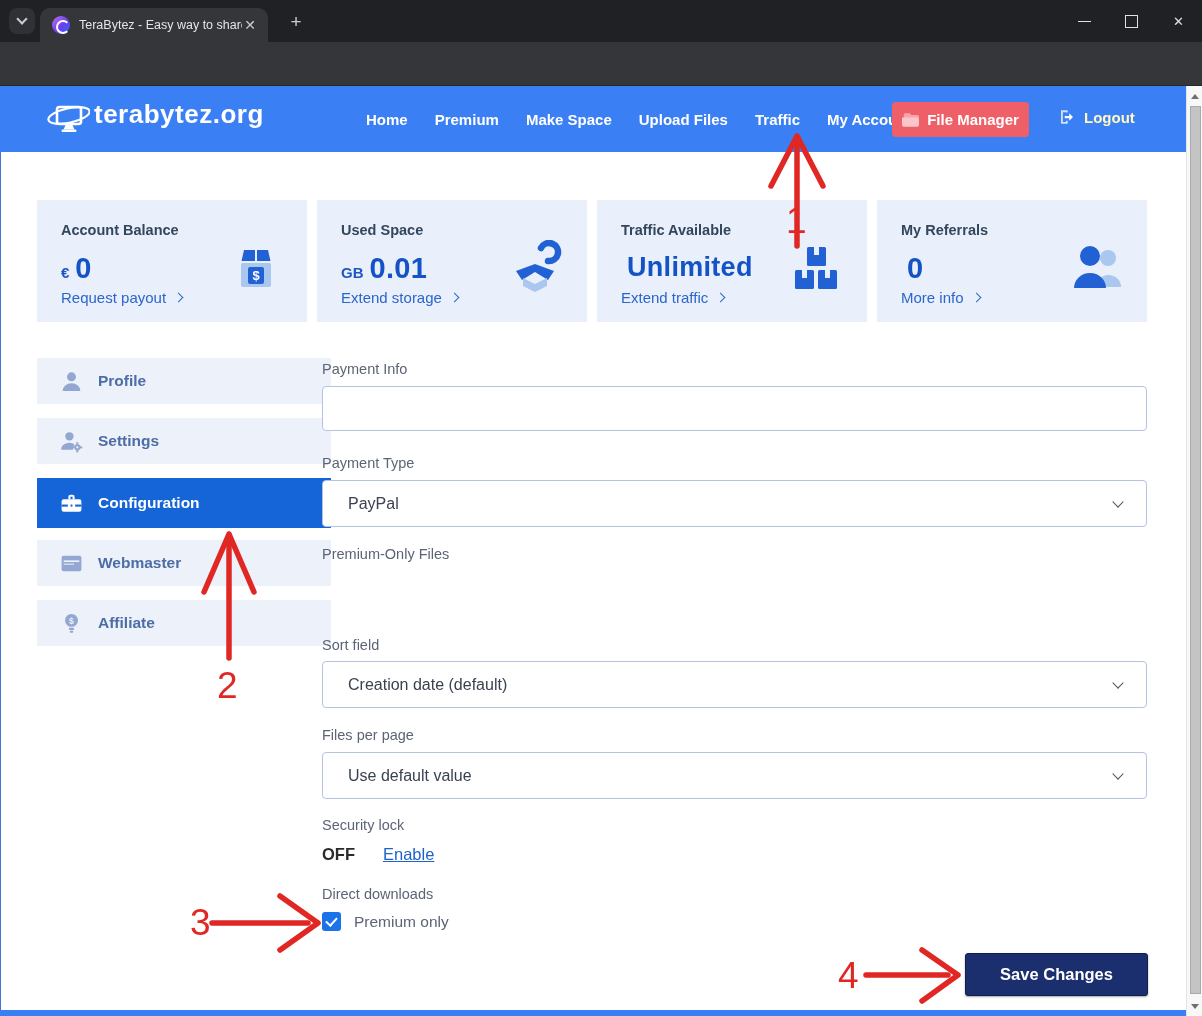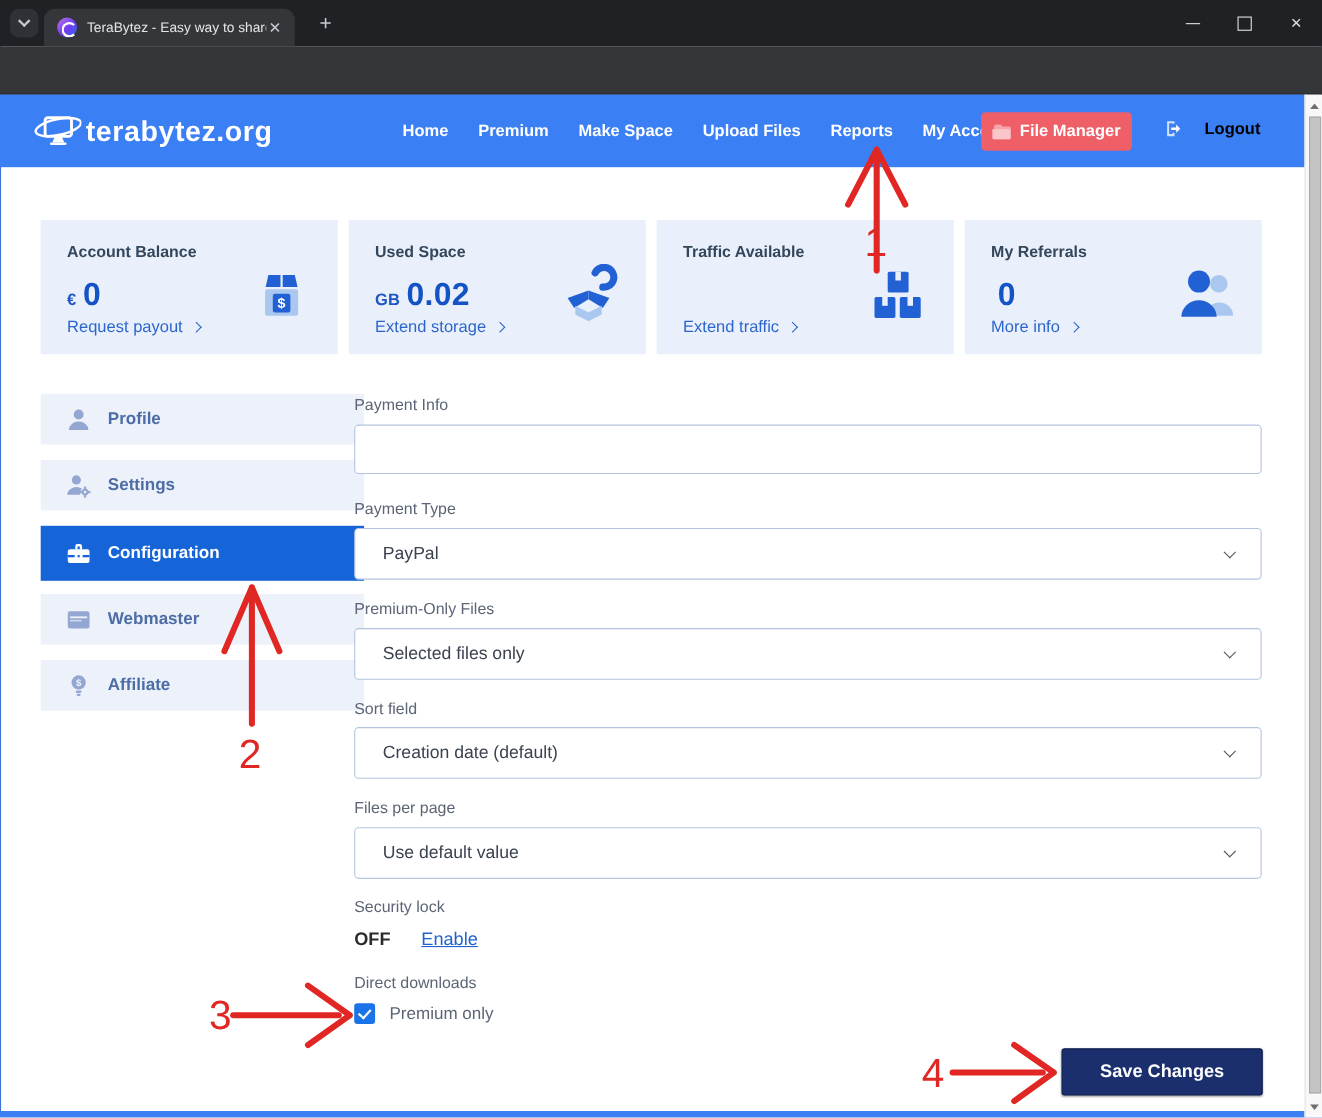--- a/index.html
+++ b/index.html
@@ -39,26 +39,26 @@
   .idm-circle { width:21px; height:21px; border-radius:50%; background:conic-gradient(#2fa84f,#1f74d4,#c23a2f,#e0a22e,#2fa84f); }
   .gray-circle { width:19px; height:19px; border-radius:50%; background:#9aa0a6; border:2px solid #7d8186; }
   .badge-circle { width:20px; height:20px; border-radius:50%; background:#43454a; color:#e8eaed; font-size:9px; display:flex; align-items:center; justify-content:center; }
   .divider-v { position:absolute; left:1043px; top:52px; width:1px; height:22px; background:#5b5e63; }
   .avatar { position:absolute; left:1130px; top:50px; width:27px; height:27px; border-radius:50%; background:#5f9e41; color:#fff; font-size:13px; font-weight:bold; display:flex; align-items:center; justify-content:center; cursor:pointer; }
   .kebab { position:absolute; left:1172px; top:52px; width:18px; height:22px; display:flex; flex-direction:column; align-items:center; justify-content:center; gap:2.5px; cursor:pointer; }
   .kebab i { width:3.5px; height:3.5px; border-radius:50%; background:#dfe1e5; }
 
   
   .navbar { position:absolute; left:0; top:86px; width:1186px; height:66px; background:#3b7ff5; }
-  .brand { position:absolute; left:28px; top:13px; display:flex; align-items:center; gap:4px; cursor:pointer; }
+  .brand { position:absolute; left:44px; top:13px; display:flex; gap:4px; cursor:pointer; }
   .brand-text { color:#fff; font-size:26px; font-weight:bold; letter-spacing:.5px; }
   .nav-links { position:absolute; left:366px; top:0; height:66px; display:flex; align-items:center; gap:27px; }
   .nav-link { color:#fff; font-size:15px; font-weight:bold; cursor:pointer; white-space:nowrap; }
   .fm-btn { position:absolute; left:892px; top:16px; width:137px; height:35px; background:#ef5f68; border-radius:4px; border:none; display:flex; align-items:center; justify-content:center; gap:8px; color:#fff; font-size:15px; font-weight:bold; cursor:pointer; font-family:inherit; }
-  .logout { position:absolute; left:1058px; top:22px; display:flex; align-items:center; gap:19px; color:#000000; font-size:15px; font-weight:bold; cursor:pointer; }
+  .logout { position:absolute; left:1058px; top:22px; display:flex; align-items:center; gap:8px; color:#fef9c3; font-size:15px; font-weight:bold; cursor:pointer; }
 
   
   .card { position:absolute; top:200px; width:270px; height:122px; background:#e9effb; padding:22px 24px 17px 24px; }
   .card-title { font-size:14.5px; font-weight:bold; color:#33475c; }
   .card-value-row { margin-top:14px; display:flex; align-items:baseline; gap:6px; }
   .card-prefix { font-size:15px; font-weight:bold; color:#1e56c4; }
   .card-value { font-size:29px; font-weight:bold; color:#1353c5; letter-spacing:.3px; }
   .card-link { position:absolute; left:24px; bottom:16px; font-size:15px; color:#2c66cb; cursor:pointer; display:flex; align-items:center; gap:9px; }
   .chev-right { width:7px; height:7px; border-right:1.7px solid #2c66cb; border-top:1.7px solid #2c66cb; transform:rotate(45deg); }
   .card-icon { position:absolute; right:22px; top:40px; }
@@ -193,21 +193,21 @@
         <rect x="17.5" y="30.5" width="15" height="2.4" rx="1.2" fill="#fff"></rect>
         <ellipse cx="25" cy="16.5" rx="21" ry="7.2" fill="none" stroke="#fff" stroke-width="2.2" transform="rotate(-12 25 16.5)"></ellipse>
       </svg>
       <span class="brand-text">terabytez.org</span>
     </div>
     <div class="nav-links">
       <span class="nav-link">Home</span>
       <span class="nav-link">Premium</span>
       <span class="nav-link">Make Space</span>
       <span class="nav-link">Upload Files</span>
-      <span class="nav-link">Reports</span>
+      <span class="nav-link">Traffic</span>
       <span class="nav-link">My Account</span>
     </div>
     <button class="fm-btn">
       <svg width="17" height="14" viewBox="0 0 20 16">
           <path fill="#f8a4ab" d="M2 2a2 2 0 0 1 2-2h5l2 2h7a2 2 0 0 1 2 2v2H2z"></path>
           <path fill="#fbc6ca" d="M0 5h18a2 2 0 0 1 2 2v7a2 2 0 0 1-2 2H2a2 2 0 0 1-2-2z"></path>
         </svg>
       <span>File Manager</span>
     </button>
     <div class="logout">
@@ -235,36 +235,40 @@
       <rect x="14" y="23" width="30" height="24" rx="2" fill="#a9c7ef"></rect>
       <rect x="21" y="27" width="16" height="17" rx="2" fill="#2261d3"></rect>
       <text x="29" y="40" font-size="13" fill="#fff" text-anchor="middle" font-weight="bold" font-family="Liberation Sans, sans-serif">$</text>
     </svg>
   </div>
 
   <div class="card" style="left:317px;">
     <div class="card-title">Used Space</div>
     <div class="card-value-row">
       <span class="card-prefix">GB</span>
-      <span class="card-value">0.02</span>
+      <span class="card-value">0.01</span>
     </div>
     <div class="card-link">
         <span>Extend storage</span>
         <span class="chev-right"></span>
       </div>
     <svg class="card-icon" width="58" height="58" viewBox="0 0 58 58">
       <path d="M34 8a9 9 0 1 1 7 13" stroke="#2261d3" stroke-width="6.5" fill="none" stroke-linecap="round"></path>
       <path d="M28 24 L9 31 L15 40 L28 32 Z" fill="#2261d3"></path>
       <path d="M28 24 L47 31 L41 40 L28 32 Z" fill="#2261d3"></path>
       <path d="M16 38 L28 44 L40 38 L40 46 L28 52 L16 46 Z" fill="#a9c7ef"></path>
     </svg>
   </div>
 
   <div class="card" style="left:597px;">
     <div class="card-title">Traffic Available</div>
+    <div class="card-value-row">
+      <span class="card-prefix"></span>
+      <span class="card-value" style="font-size:27px;">Unlimited</span>
+    </div>
     <div class="card-link">
         <span>Extend traffic</span>
         <span class="chev-right"></span>
       </div>
     <svg class="card-icon" width="58" height="58" viewBox="0 0 58 58">
       <g fill="#2261d3">
           <rect x="20" y="7" width="19" height="19" rx="1.5"></rect>
           <rect x="8" y="30" width="19" height="19" rx="1.5"></rect>
           <rect x="31" y="30" width="19" height="19" rx="1.5"></rect>
         </g>
@@ -349,24 +353,20 @@
       <span></span>
     </div>
 
   <div class="flabel" style="top:455px;">Payment Type</div>
   <div class="control" style="top:480px;">
       <span>PayPal</span>
       <span class="chev-sel"></span>
     </div>
 
   <div class="flabel" style="top:546px;">Premium-Only Files</div>
-  <div class="control" style="top:571px;">
-      <span>Selected files only</span>
-      <span class="chev-sel"></span>
-    </div>
 
   <div class="flabel" style="top:637px;">Sort field</div>
   <div class="control" style="top:661px;">
       <span>Creation date (default)</span>
       <span class="chev-sel"></span>
     </div>
 
   <div class="flabel" style="top:727px;">Files per page</div>
   <div class="control" style="top:752px;">
       <span>Use default value</span>

